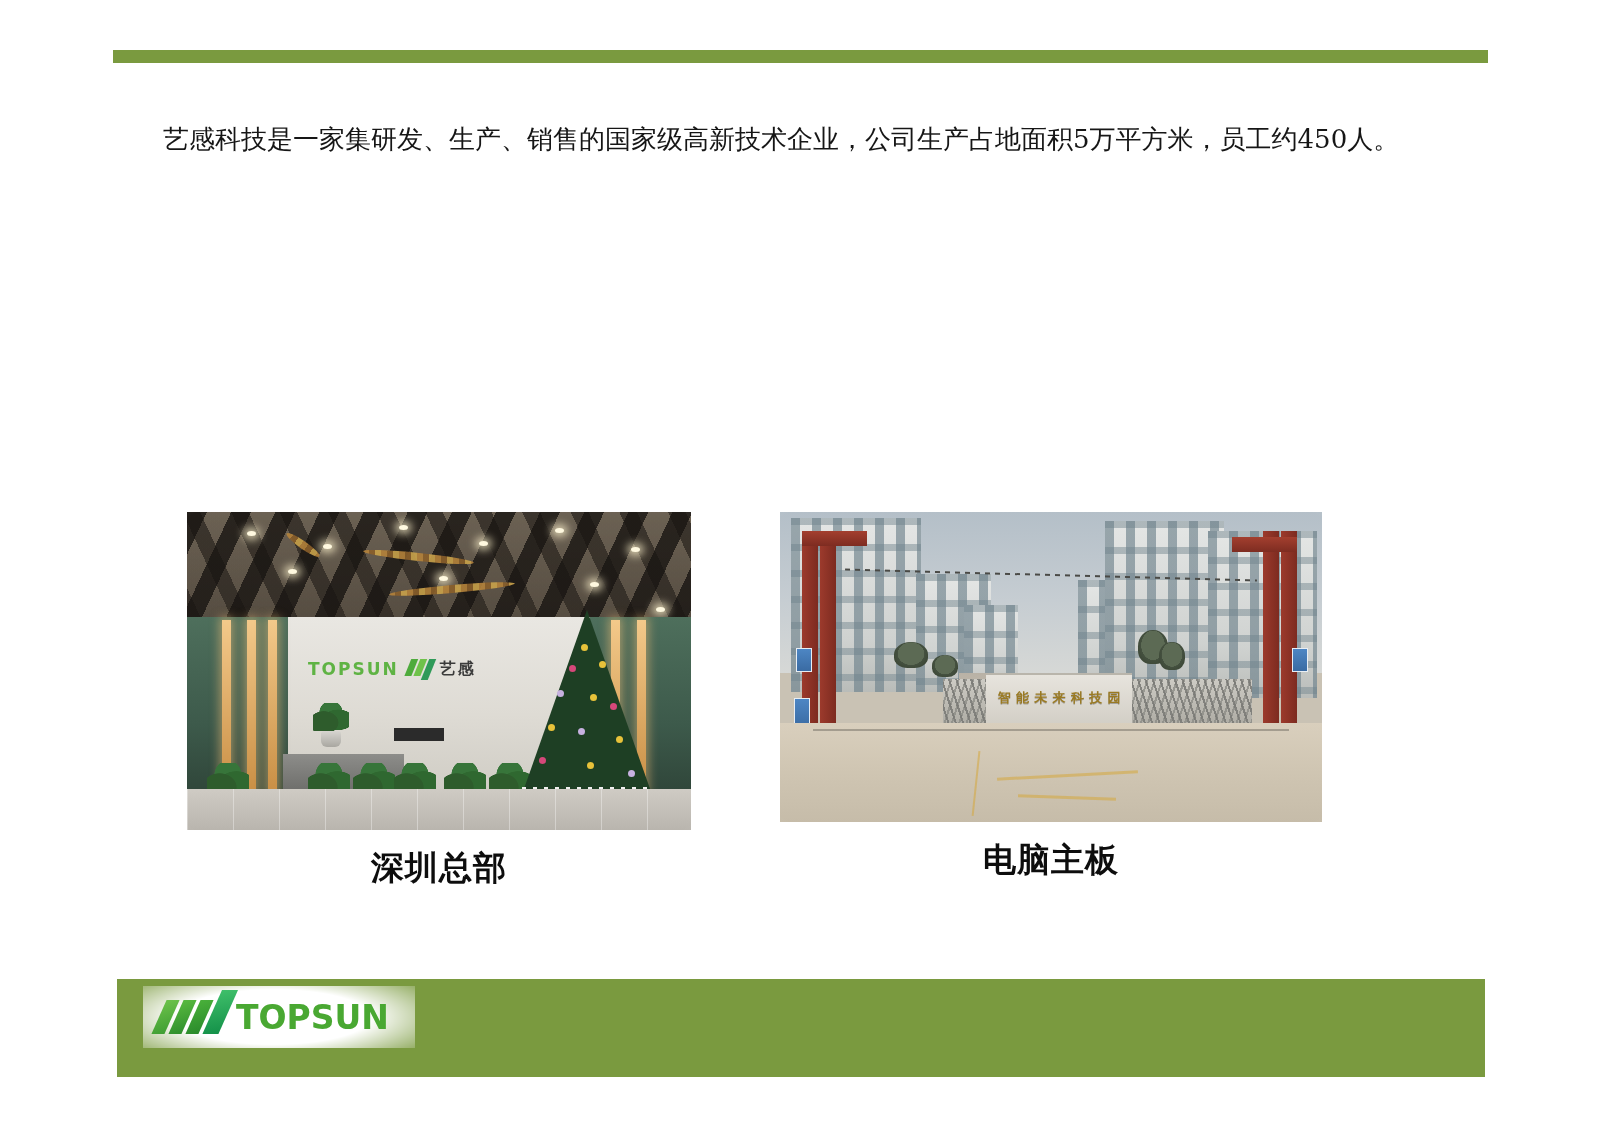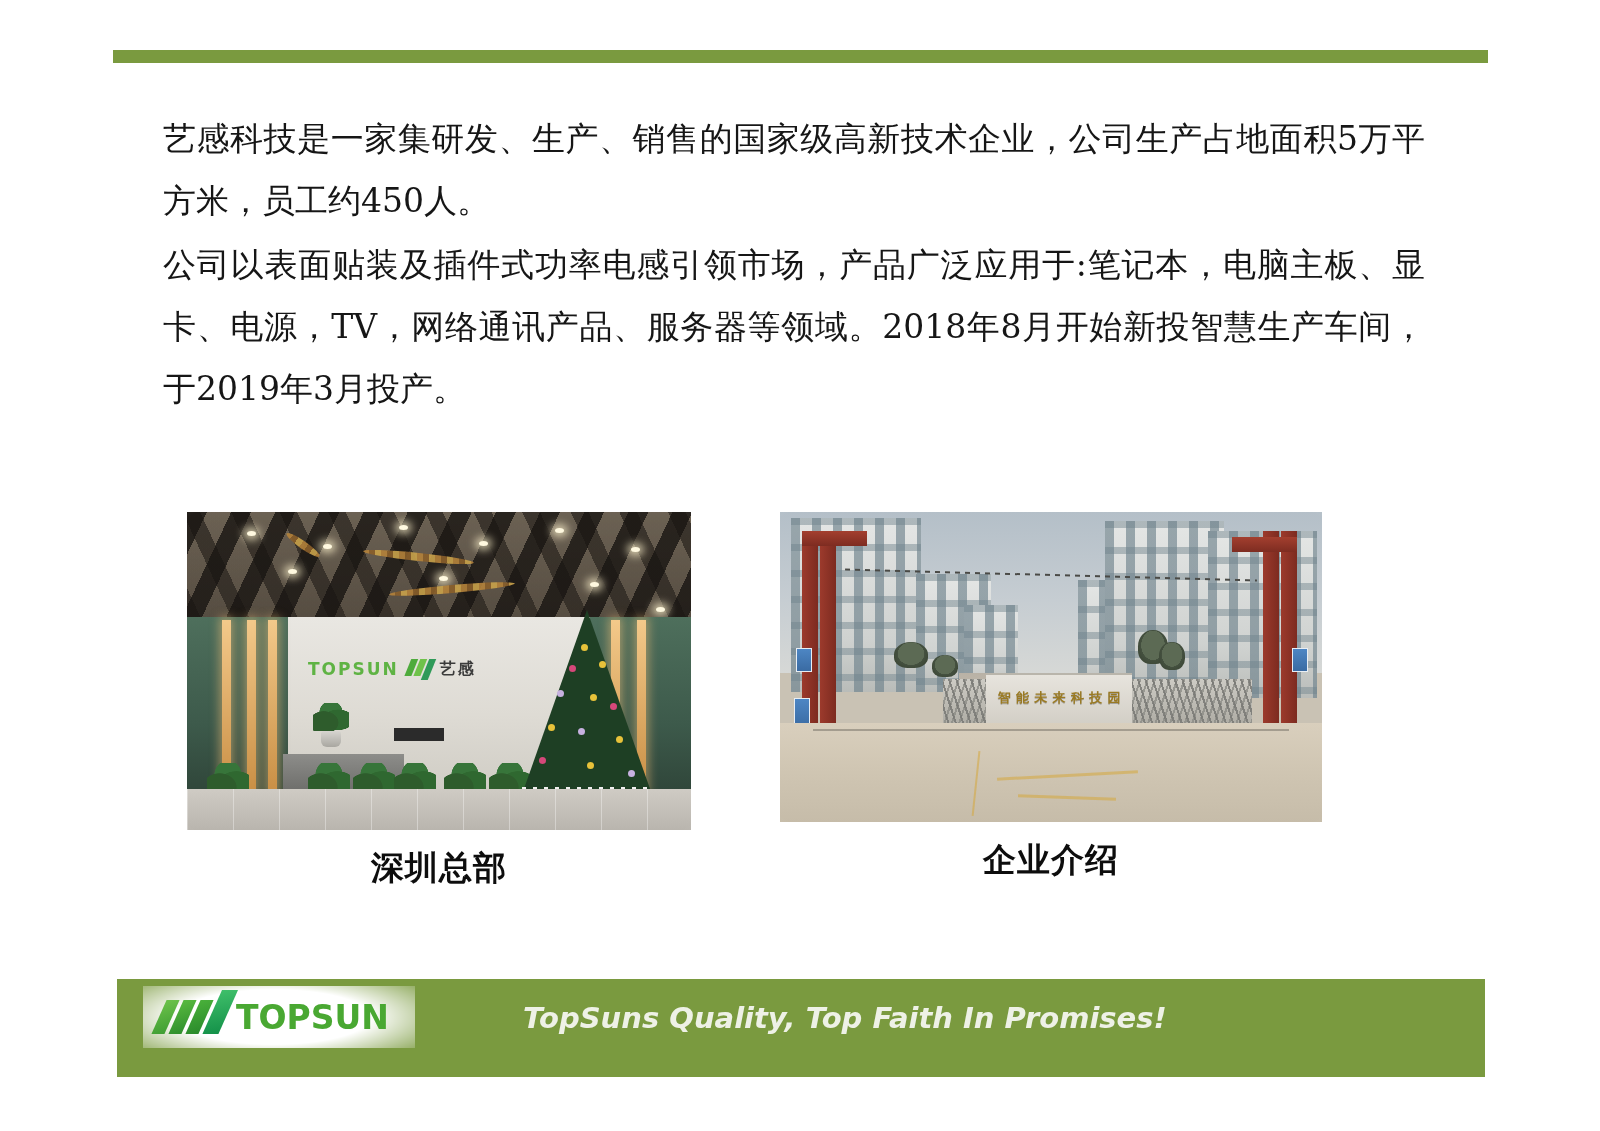--- a/index.html
+++ b/index.html
@@ -39,21 +39,21 @@
     font-weight: bold;
     color: #111111;
     letter-spacing: 1px;
     line-height: 1.2;
     margin: 0 0 18px 0;
     white-space: nowrap;
   }
 
   .body-para {
     font-family: "DejaVu Serif", "Liberation Serif", serif;
-    font-size: 33px;
+    font-size: 26px;
     color: #161616;
     line-height: 62px;
     margin: 0;
     text-align: justify;
     width: 1262px;
   }
   .body-para.p1 { margin-bottom: 2px; }
   .body-para.p2 { }
 
   
@@ -313,21 +313,20 @@
     letter-spacing: .5px;
   }
 </style>
 </head>
 <body>
 
 <div class="top-rule"></div>
 
 <div class="content">
   <p class="body-para p1">艺感科技是一家集研发、生产、销售的国家级高新技术企业，公司生产占地面积5万平方米，员工约450人。</p>
-  <p class="body-para p2">公司以表面贴装及插件式功率电感引领市场，产品广泛应用于:笔记本，电脑主板、显卡、电源，TV，网络通讯产品、服务器等领域。2018年8月开始新投智慧生产车间，于2019年3月投产。</p>
 </div>
 
 <div class="photo-row">
 
   <div class="photo-block left">
     <div class="photo-frame lobby">
       <div class="lobby-scene">
 
         <div class="lobby-ceiling"></div>
 
@@ -482,29 +481,28 @@
         <div class="sign-blue" style="right:2.5%;top:44%"></div>
 
         <div class="ground">
           <span class="mark" style="left:36%;top:28%;width:2px;height:66%;transform:rotate(6deg)"></span>
           <span class="mark" style="left:40%;top:52%;width:26%;transform:rotate(-3deg)"></span>
           <span class="mark" style="left:44%;top:74%;width:18%;transform:rotate(2deg)"></span>
           <span class="mark" style="left:6%;top:6%;width:88%;height:2px;background:rgba(70,66,60,.35)"></span>
         </div>
       </div>
     </div>
-    <div class="caption factory">企业介绍</div>
+    <div class="caption factory">电脑主板</div>
   </div>
 
 </div>
 
 <div class="footer">
   <div class="footer-logo">
     <span class="fl-bars">
         <i></i>
         <i></i>
         <i></i>
         <i></i>
       </span>
     <span class="fl-word">TOPSUN</span>
   </div>
-  <div class="footer-slogan">TopSuns Quality, Top Faith In Promises!</div>
 </div>
 
 </body></html>

